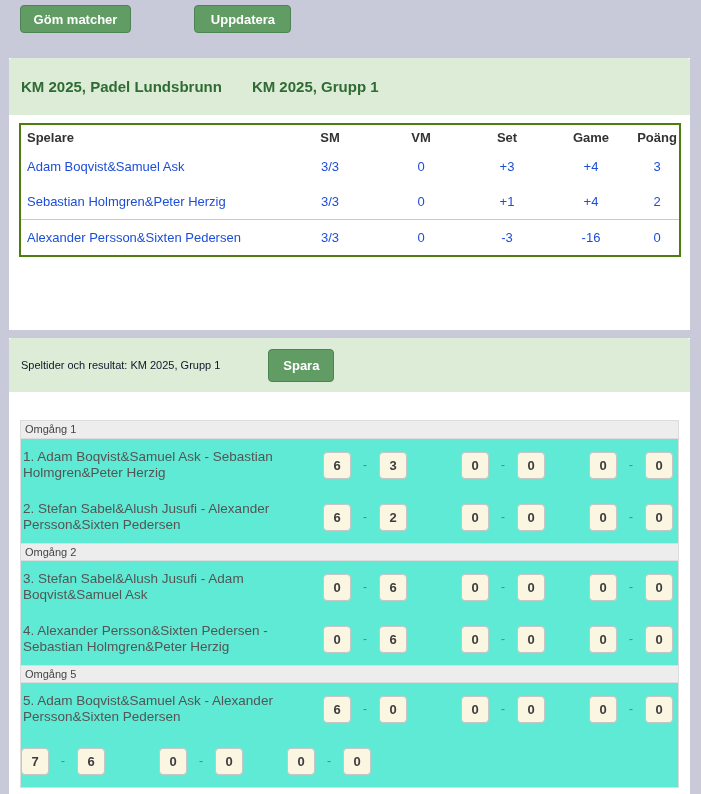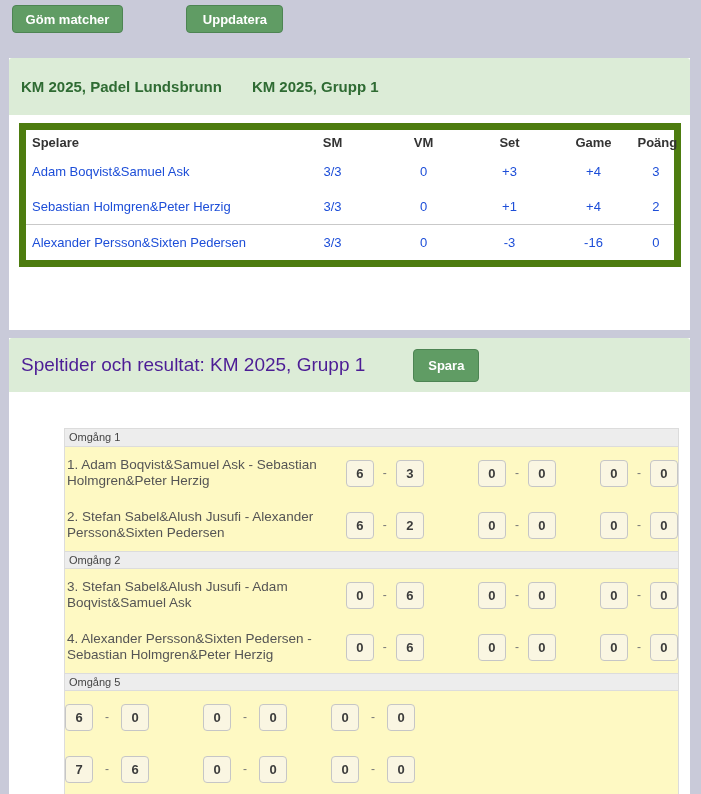--- a/index.html
+++ b/index.html
@@ -1,58 +1,58 @@
 <!DOCTYPE html>
 <html><head>
 <meta charset="utf-8">
 <style>
   html,body{margin:0;padding:0;}
   body{
     width:701px;height:794px;overflow:hidden;
     background:#c9cad9;
     font-family:"Liberation Sans",sans-serif;
   }
-  .toolbar{height:38px;padding:5px 0 0 12px;box-sizing:border-box;}
+  .toolbar{height:38px;padding:5px 0 0 20px;box-sizing:border-box;}
   .btn{
     background:#609c64;border:1px solid #4d8453;border-radius:4px;
     color:#fff;font-weight:bold;font-size:13px;font-family:inherit;cursor:pointer;
   }
   .btn-gom{width:111px;height:28px;}
   .btn-upp{width:97px;height:28px;margin-left:59px;}
   .card{width:681px;margin-left:9px;background:#fff;}
   .card2{margin-top:8px;}
   .card-header{
     background:#dcecd7;display:flex;align-items:center;
     padding-left:12px;box-sizing:border-box;border-radius:3px 3px 0 0;
   }
   .header1{height:57px;margin-top:20px;}
   .header2{height:54px;}
   .title{color:#2f6b33;font-weight:bold;font-size:15px;white-space:nowrap;}
   .title2{margin-left:30px;}
-  .results-title{color:#4c1d95;font-size:19px;}
+  .results-title{color:#0f172a;font-size:11px;}
   .btn-spara{width:66px;height:33px;margin-left:48px;}
   .body1{height:215px;box-sizing:border-box;padding:8px 9px 0 10px;}
   table.standings{
     border-collapse:collapse;width:662px;table-layout:fixed;
-    font-size:13px;border:7px solid #4d7c0f;
+    font-size:13px;border:2px solid #4d7c0f;
   }
   .standings th{color:#333;font-weight:bold;text-align:center;height:24px;padding:0;}
   .standings th.c-spelare{text-align:left;padding-left:6px;}
   .standings td{color:#1d4ed8;text-align:center;height:35px;padding:0;font-weight:normal;}
   .standings td.c-spelare{text-align:left;padding-left:6px;}
   tbody.grp2{border-top:1px solid #c9c9c9;}
-  .body2{height:403px;box-sizing:border-box;padding:36px 11px 0 11px;margin-left:44px;}
+  .body2{height:403px;box-sizing:border-box;padding:28px 11px 0 11px;}
   .rounds{border:1px solid #dcdcdc;background:#fff;}
   .round-bar{
     height:18px;line-height:17px;box-sizing:border-box;background:#ededed;
     border-top:1px solid #dcdcdc;border-bottom:1px solid #dcdcdc;
     font-size:11px;color:#444;padding-left:4px;
   }
   .round-bar.first{border-top:none;}
-  .match-row{height:52px;display:flex;align-items:center;background:#fef9c3;}
+  .match-row{height:52px;display:flex;align-items:center;background:#5eead4;}
   .match-label{width:300px;padding-left:2px;font-size:13.5px;color:#555;line-height:1.18;}
   .score-group{width:84px;display:flex;align-items:center;justify-content:space-between;}
   .sg2{margin-left:54px;}
   .sg3{margin-left:44px;}
   .score-input{
     width:28px;height:27px;box-sizing:border-box;
     background:#faf6e2;border:1px solid #c6c6c6;border-radius:4px;
     text-align:center;font-weight:bold;font-size:13px;color:#3c3c3c;
     font-family:inherit;padding:0;
   }
@@ -202,20 +202,21 @@
         </div>
         <div class="score-group sg3">
           <input type="text" class="score-input" value="0" style="">
           <span class="dash">-</span>
           <input type="text" class="score-input" value="0" style="">
         </div>
       </div>
 
       <div class="round-bar">Omgång 5</div>
       <div class="match-row">
+        <div class="match-label">5. Adam Boqvist&amp;Samuel Ask - Alexander Persson&amp;Sixten Pedersen</div>
         <div class="score-group">
           <input type="text" class="score-input" value="6" style="">
           <span class="dash">-</span>
           <input type="text" class="score-input" value="0" style="">
         </div>
         <div class="score-group sg2">
           <input type="text" class="score-input" value="0" style="">
           <span class="dash">-</span>
           <input type="text" class="score-input" value="0" style="">
         </div>

